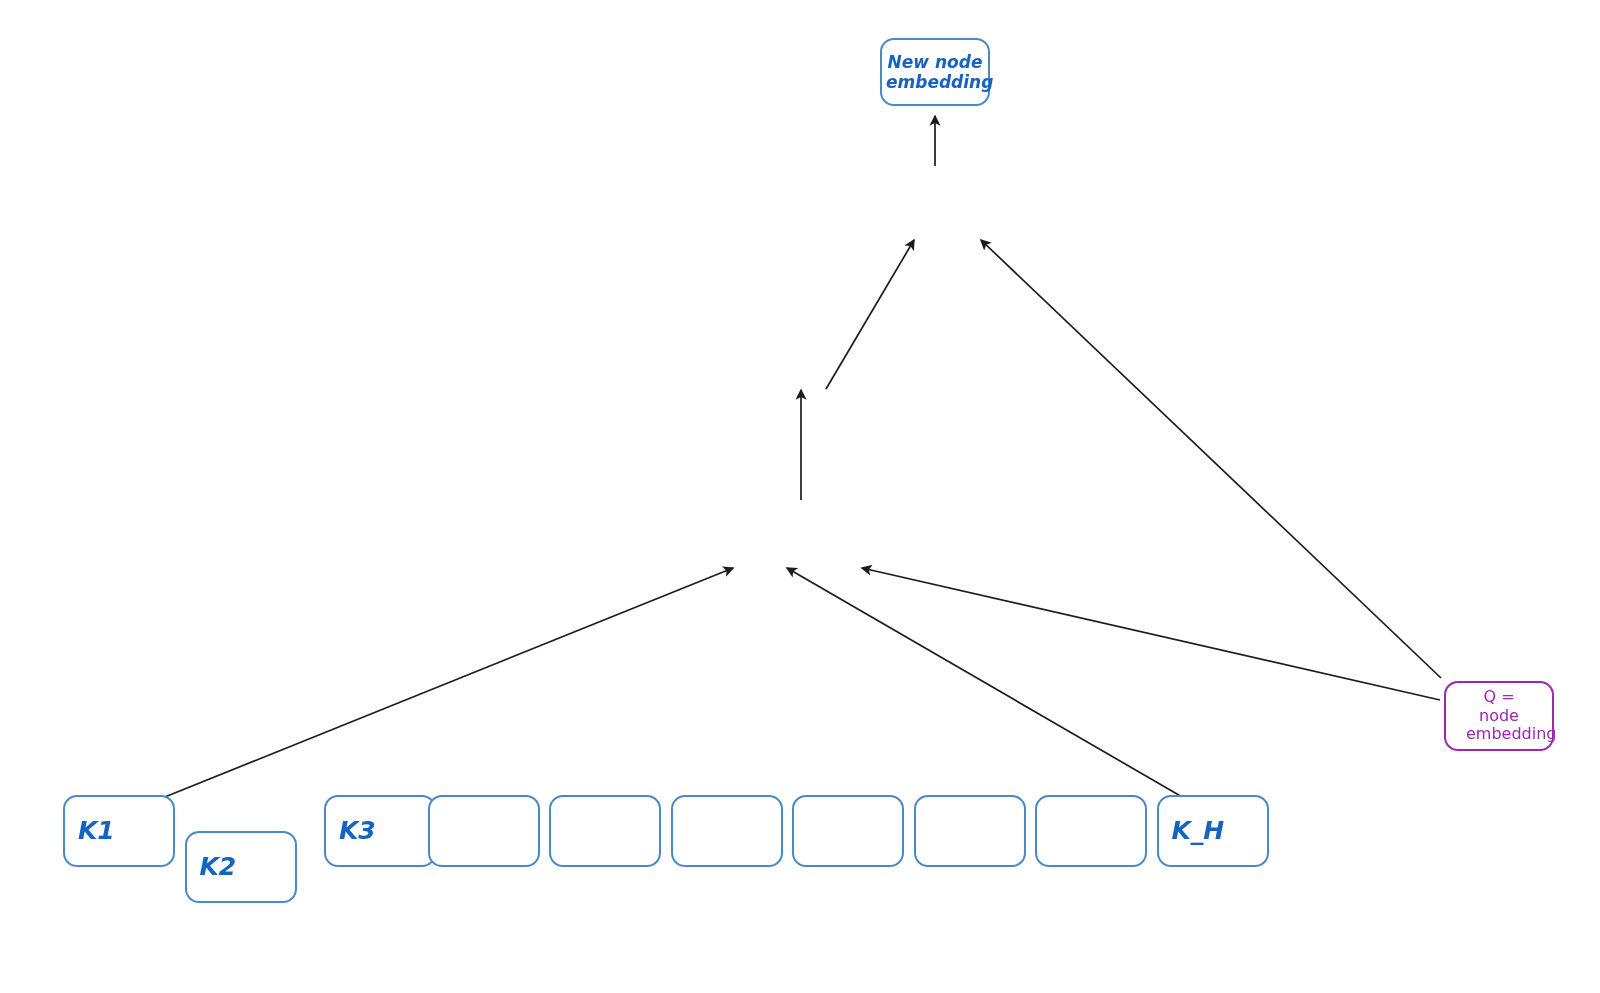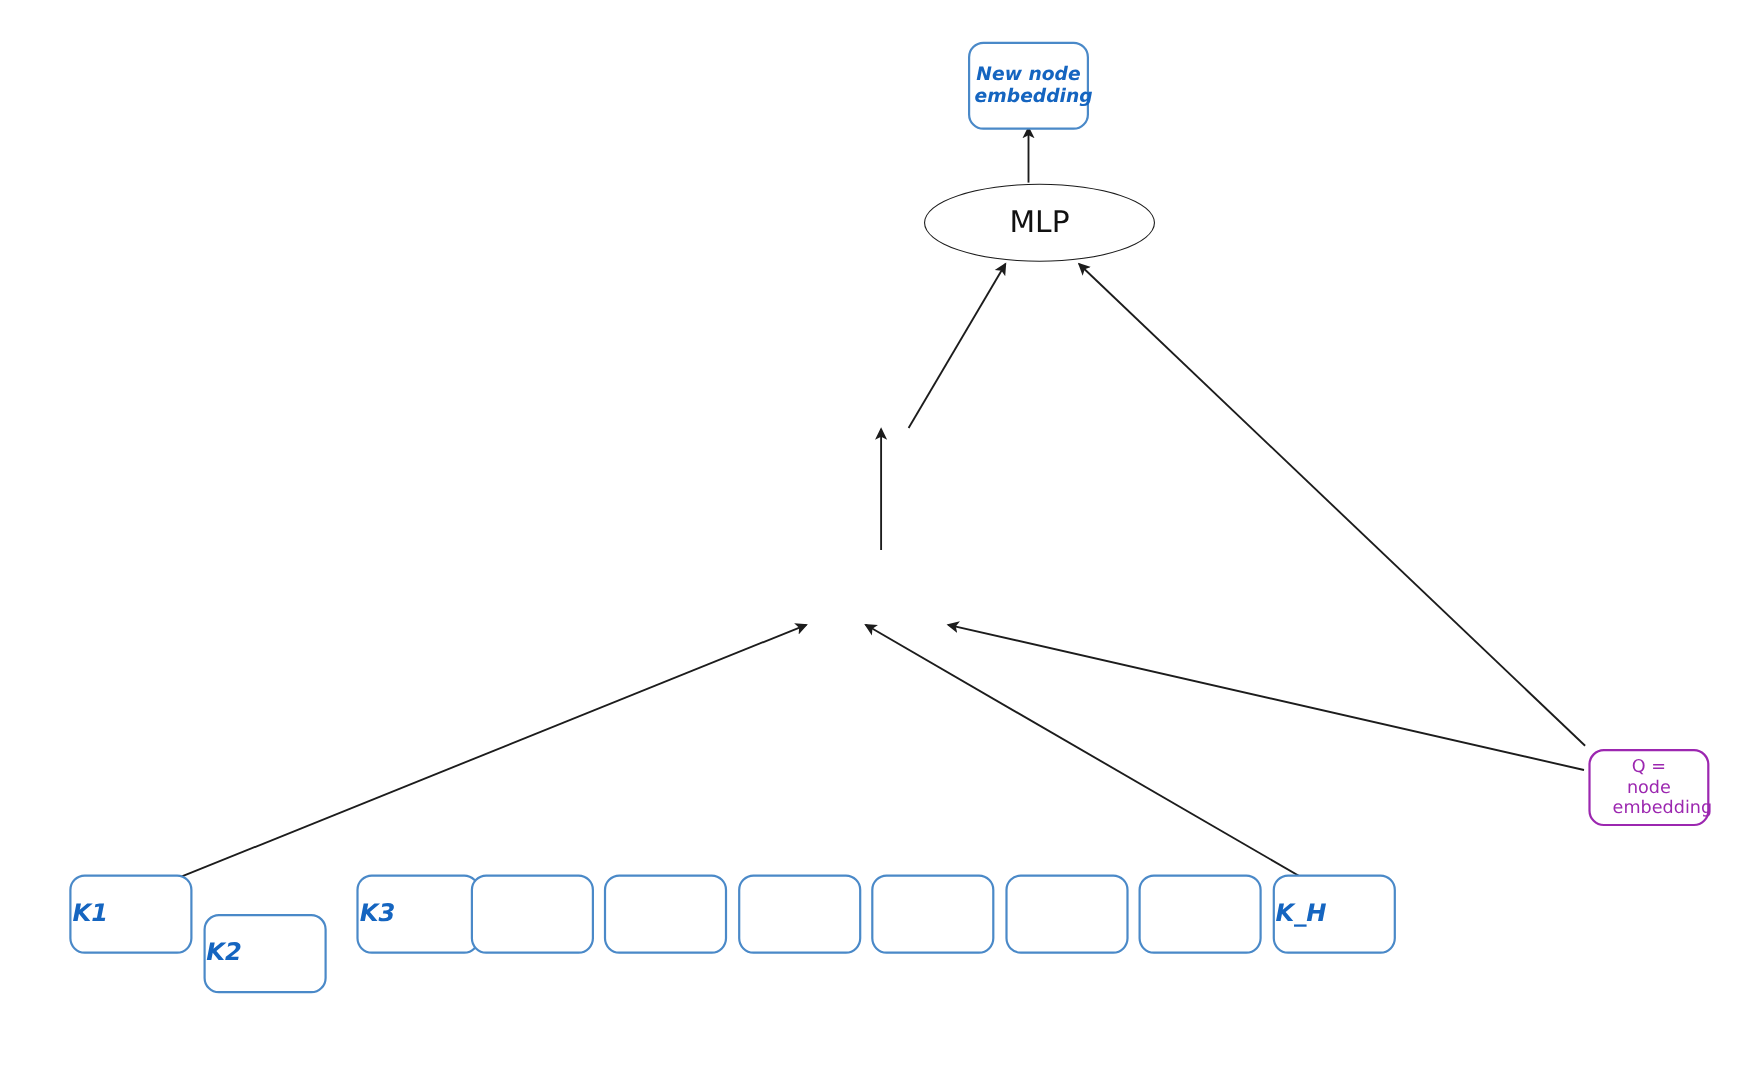--- a/index.html
+++ b/index.html
@@ -60,21 +60,21 @@
     font-style: italic;
     font-weight: 600;
   }
   .hand-plain {
     font-family: "DejaVu Sans", sans-serif;
     font-weight: 500;
   }
 
   
   #new-node-embedding {
-    left: 880px; top: 38px; width: 110px; height: 80px;
+    left: 880px; top: 38px; width: 110px; height: 68px;
     padding: 6px 4px;
     font-size: 17px;
   }
   #mlp-ellipse {
     left: 840px; top: 167px; width: 210px; height: 71px;
     border: 1.6px solid #1c1c1c;
     border-radius: 50%;
     font-size: 27px;
   }
   #attn-weighted-sum {
@@ -87,22 +87,22 @@
   }
   #q-node-embedding {
     left: 1444px; top: 681px; width: 110px; height: 70px;
     padding: 5px 20px;
     font-size: 16px;
   }
   .kbox {
     top: 795px;
     width: 112px;
     height: 72px;
-    padding-left: 1px;
-    font-size: 22px;
+    padding-left: 13px;
+    font-size: 25px;
   }
   #caption {
     position: absolute;
     left: 316px; top: 923px;
     width: 520px;
     font-size: 25px;
     color: #111111;
   }
 </style>
 </head>
@@ -133,23 +133,20 @@
 
       <line x1="1440" y1="700" x2="862" y2="568"></line>
     </g>
   </svg>
 
   <div class="node rbox center" id="new-node-embedding">
     <span class="lbl hand t-blue">New node
 embedding</span>
   </div>
 
-  <div class="node center" id="mlp-ellipse">
-    <span class="lbl hand-plain t-black">MLP</span>
-  </div>
 
 
 
   <div class="node rbox-purple center" id="q-node-embedding">
     <span class="lbl hand-plain t-purple">Q = node
 embedding</span>
   </div>
 
   <div id="key-row">
       <div class="node rbox kbox left" style="left: 63px;">

